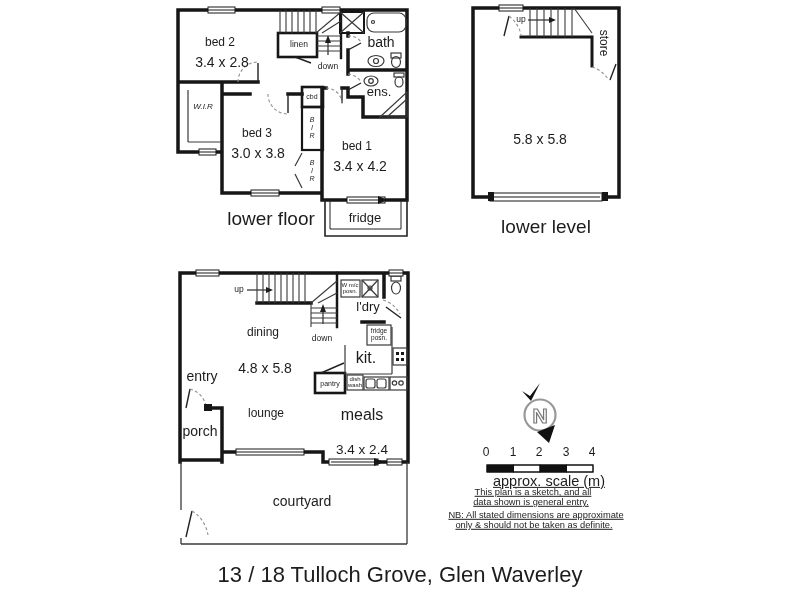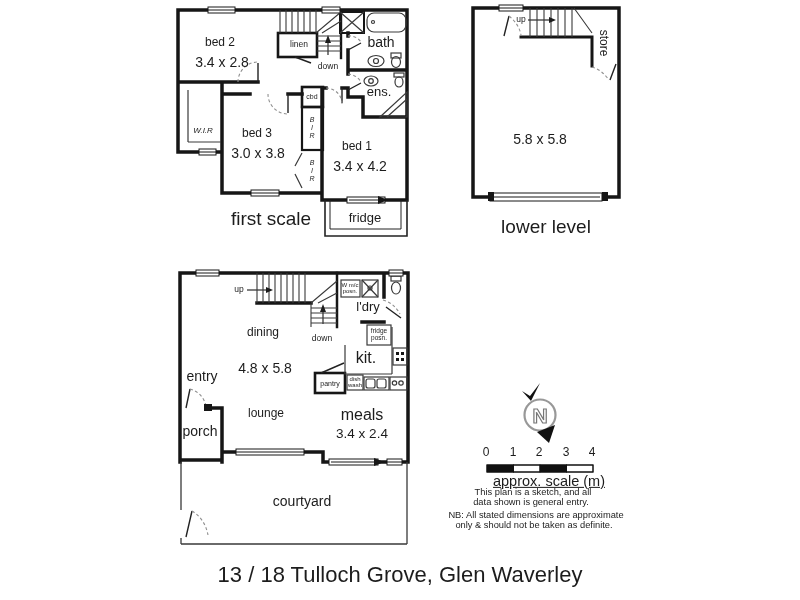--- a/index.html
+++ b/index.html
@@ -5,32 +5,32 @@
   html,body{margin:0;padding:0;background:#fff;}
   #canvas{position:relative;width:800px;height:600px;background:#fff;overflow:hidden;
           font-family:"Liberation Sans","DejaVu Sans",sans-serif;color:#1c1c1c;}
   #plan-svg{position:absolute;left:0;top:0;}
   .lbl{position:absolute;transform:translate(-50%,-50%);white-space:pre-line;text-align:center;
        line-height:1.12;color:#1c1c1c;}
   .room{font-size:12px;}
   .dims{font-size:14px;}
   .s16{font-size:16px;}
   .s14{font-size:14px;}
-  .s135{font-size:13.5px;}
+  .s135{font-size:13.5px;margin-top:16px;}
   .s13{font-size:13px;}
   .s12{font-size:12px;}
   .cap{font-size:19px;}
   .t85{font-size:8.5px;}
-  .t8{font-size:8px;margin-top:24px;}
+  .t8{font-size:8px;}
   .t7{font-size:7px;}
   .t65{font-size:6.5px;line-height:1.05;}
   .t58{font-size:6px;line-height:1.05;}
   .it{font-style:italic;}
   .rot{transform:translate(-50%,-50%) rotate(90deg);}
-  .s93{font-size:9.3px;}
+  .s93{font-size:9.3px;text-decoration:underline;}
   .s145{font-size:14.5px;text-decoration:underline;}
   .title{font-size:22px;}
 </style>
 </head>
 <body>
 
 <div id="canvas">
 
 <svg id="plan-svg" width="800" height="600" viewBox="0 0 800 600">
 
@@ -218,21 +218,21 @@
   <div class="lbl t85" style="left:299px;top:45px">linen</div>
   <div class="lbl t7" style="left:312px;top:97px">cbd</div>
   <div class="lbl t7 it" style="left:312px;top:128px">B
 I
 R</div>
   <div class="lbl t7 it" style="left:312px;top:171px">B
 I
 R</div>
   <div class="lbl t85" style="left:328px;top:67px">down</div>
   <div class="lbl s13" style="left:365px;top:218px">fridge</div>
-  <div class="lbl cap" style="left:271px;top:219px">first scale</div>
+  <div class="lbl cap" style="left:271px;top:219px">lower floor</div>
 
   <div class="lbl t85" style="left:521px;top:20px">up</div>
   <div class="lbl s12 rot" style="left:603px;top:43px">store</div>
   <div class="lbl dims" style="left:540px;top:140px">5.8 x 5.8</div>
   <div class="lbl cap" style="left:546px;top:227px">lower level</div>
 
   <div class="lbl t85" style="left:239px;top:290px">up</div>
   <div class="lbl room" style="left:263px;top:333px">dining</div>
   <div class="lbl dims" style="left:265px;top:369px">4.8 x 5.8</div>
   <div class="lbl t85" style="left:322px;top:339px">down</div>

